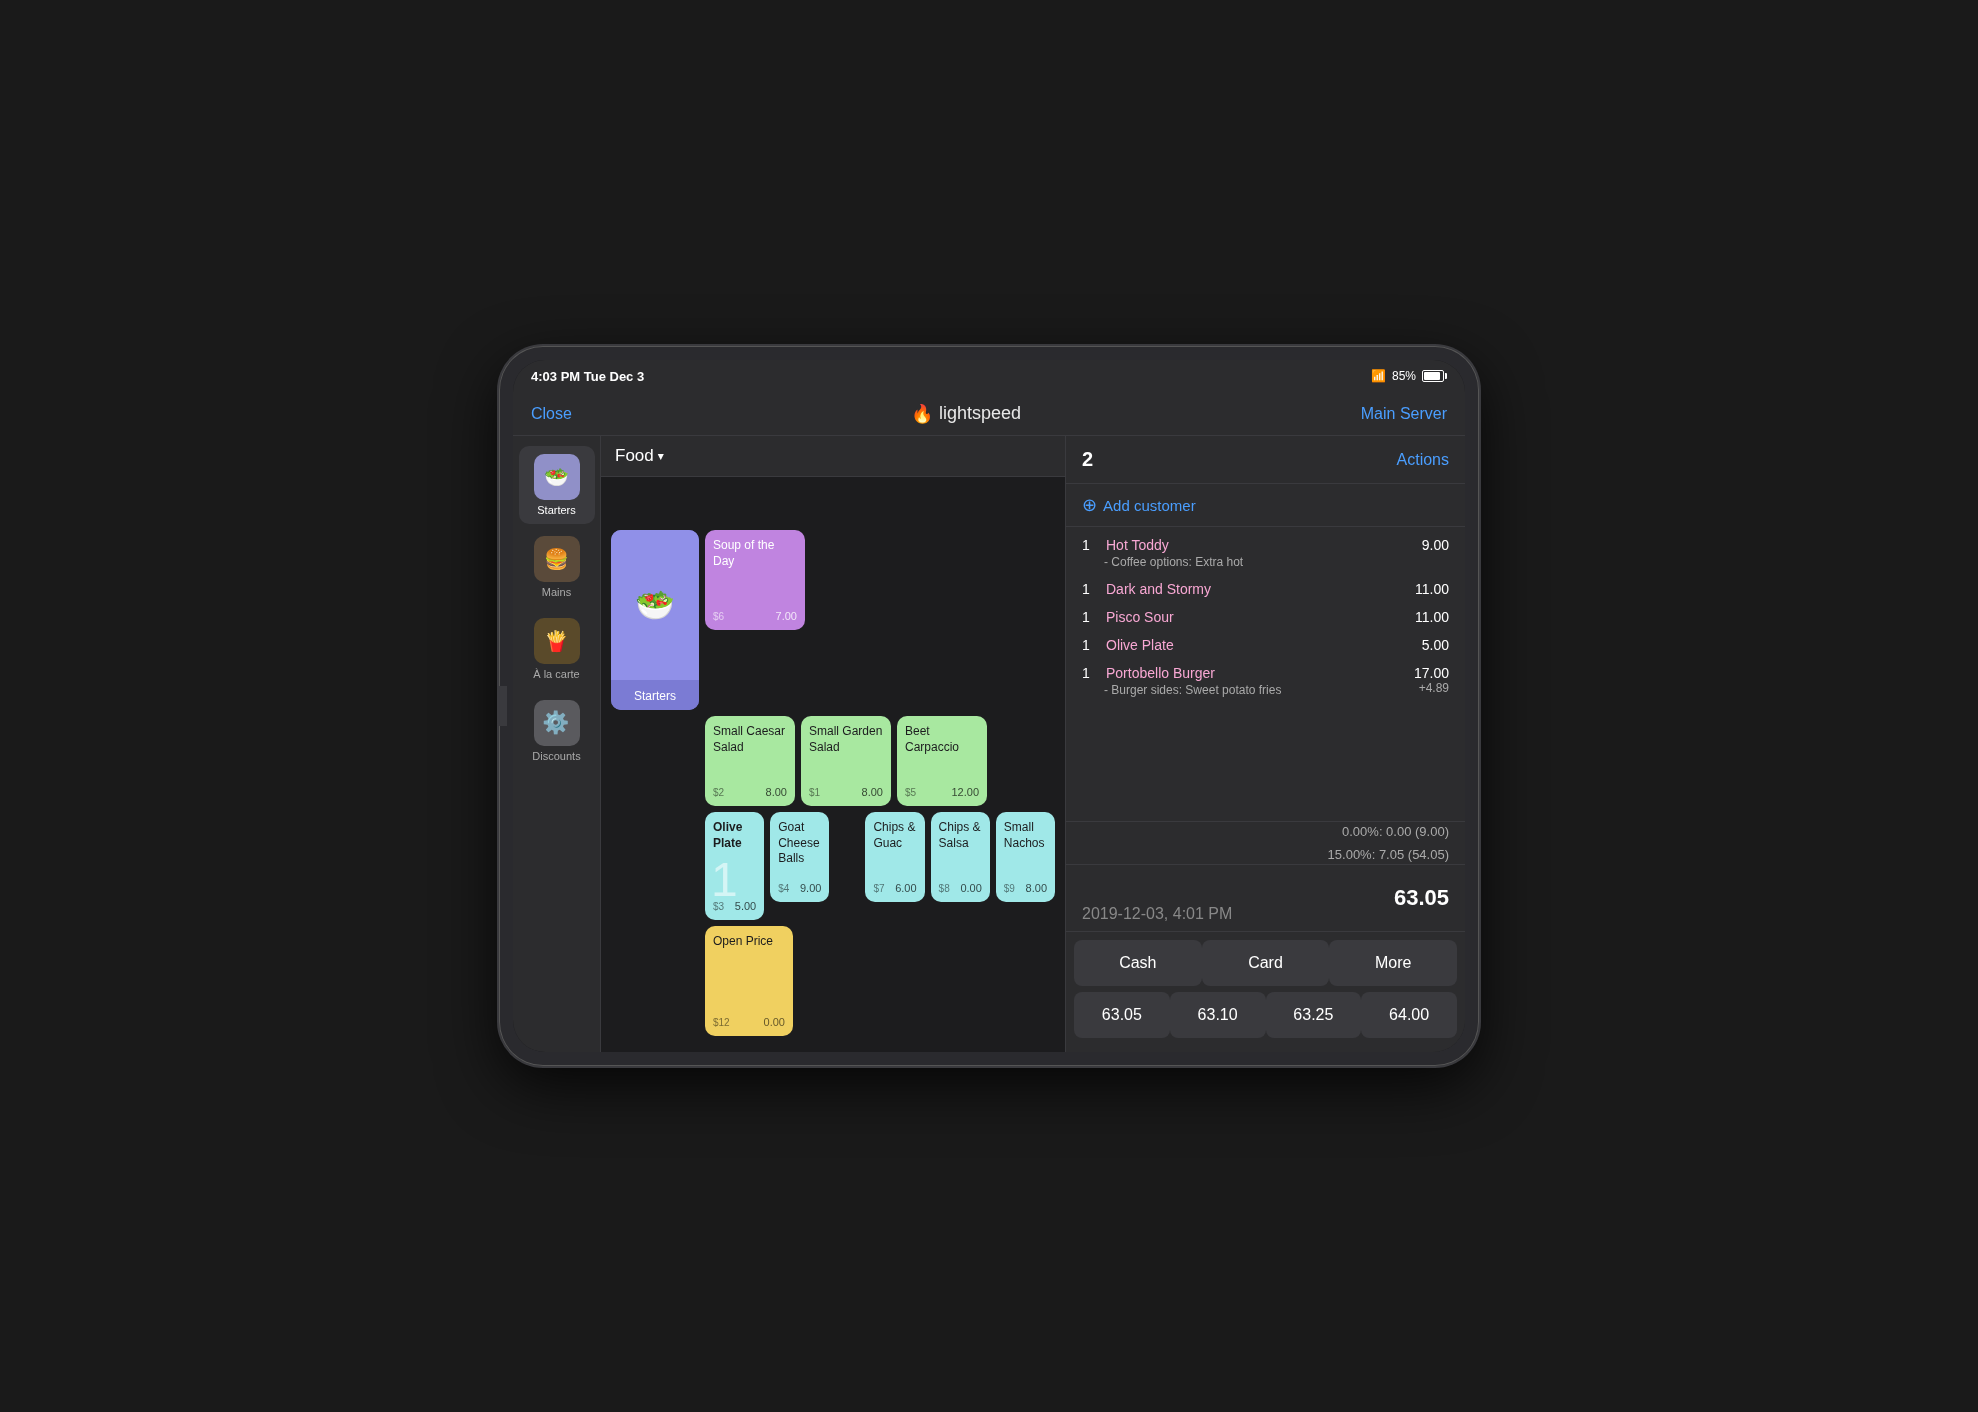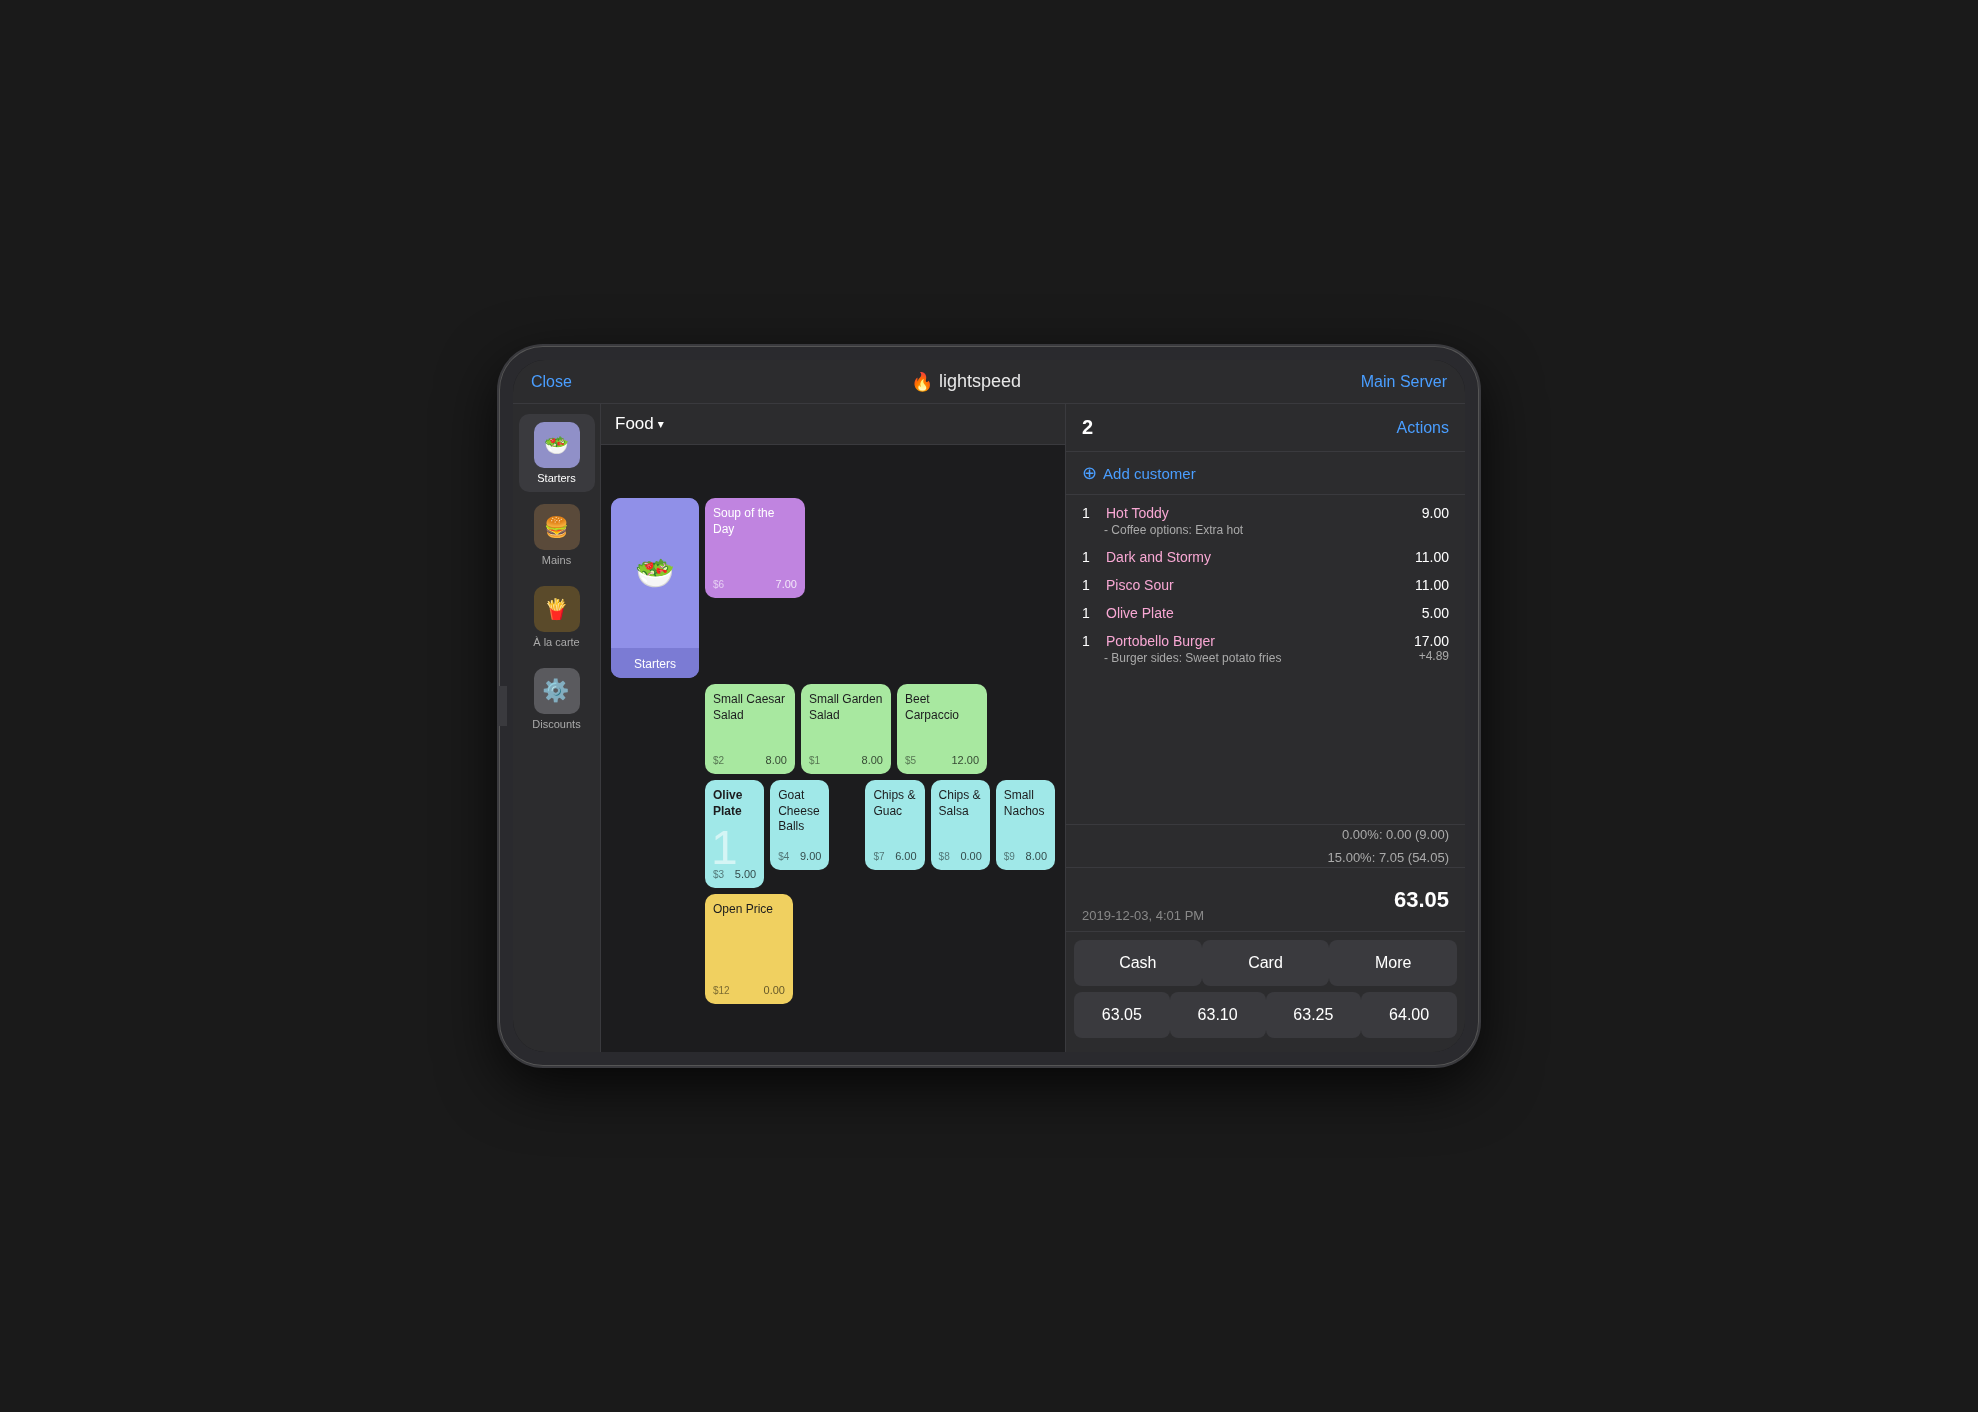--- a/index.html
+++ b/index.html
@@ -406,21 +406,21 @@
       color: #aaa;
     }
     .order-footer {
       border-top: 1px solid #3a3a3e;
       padding: 8px 16px;
       display: flex;
       justify-content: space-between;
       align-items: center;
     }
     .order-date {
-      font-size: 13px;
+      font-size: 16px;
       color: #888;
       margin-top: 32px;
     }
     .order-grand-total {
       font-size: 22px;
       font-weight: 600;
       color: #fff;
     }
     
     .payment-section {
@@ -457,20 +457,33 @@
       text-align: center;
     }
   </style>
 </head>
 <body>
 
 <div class="device">
   <div class="home-button"></div>
   <div class="device-inner">
 
+    <div class="status-bar">
+      <span class="status-time">4:03 PM  Tue Dec 3</span>
+      <div class="status-right">
+        <span class="wifi-icon">📶</span>
+        <span class="battery-text">85%</span>
+        <div class="battery-icon">
+          <div class="battery-body">
+              <div class="battery-fill"></div>
+            </div>
+          <div class="battery-tip"></div>
+        </div>
+      </div>
+    </div>
 
     <div class="nav-bar">
       <span class="nav-close">Close</span>
       <div class="nav-logo-wrapper">
         <span class="logo-flame">🔥</span>
         <span class="logo-name" style="color:#e8e8e8; font-size:18px;">lightspeed</span>
       </div>
       <span class="nav-server">Main Server</span>
     </div>
 

